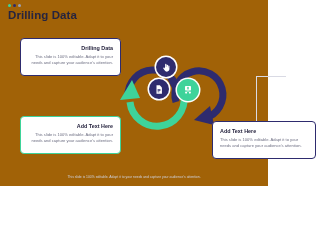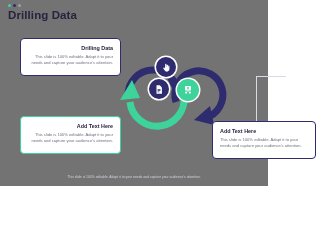--- a/index.html
+++ b/index.html
@@ -5,21 +5,21 @@
   * { box-sizing: border-box; margin: 0; padding: 0; }
   html, body {
     width: 330px; height: 186px;
     background: #ffffff;
     font-family: "Liberation Sans", sans-serif;
     overflow: hidden;
   }
   .slide {
     position: relative;
     width: 268px; height: 186px;
-    background: #737373;
+    background: #a16207;
   }
 
   
   .dots {
     position: absolute; left: 8px; top: 4px;
     display: flex; gap: 2px; align-items: center;
   }
   .dot { width: 3px; height: 3px; border-radius: 50%; }
   .dot.d1 { background: #3ed39a; }
   .dot.d2 { background: #2c2a6b; }

